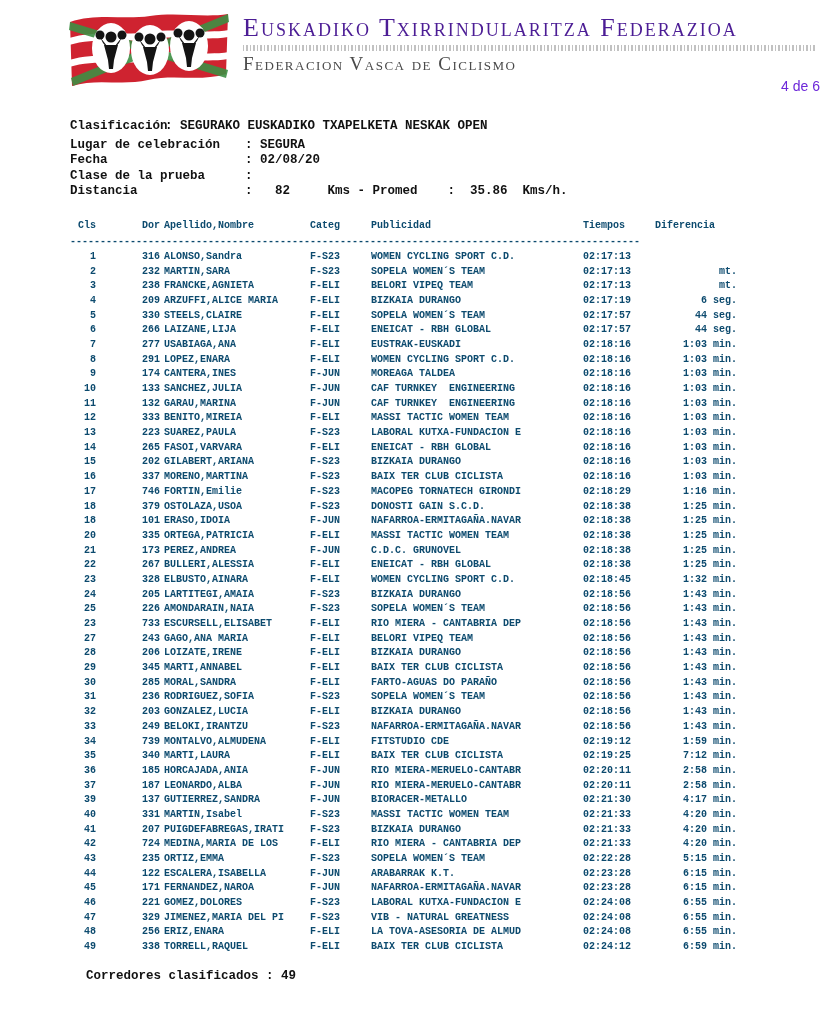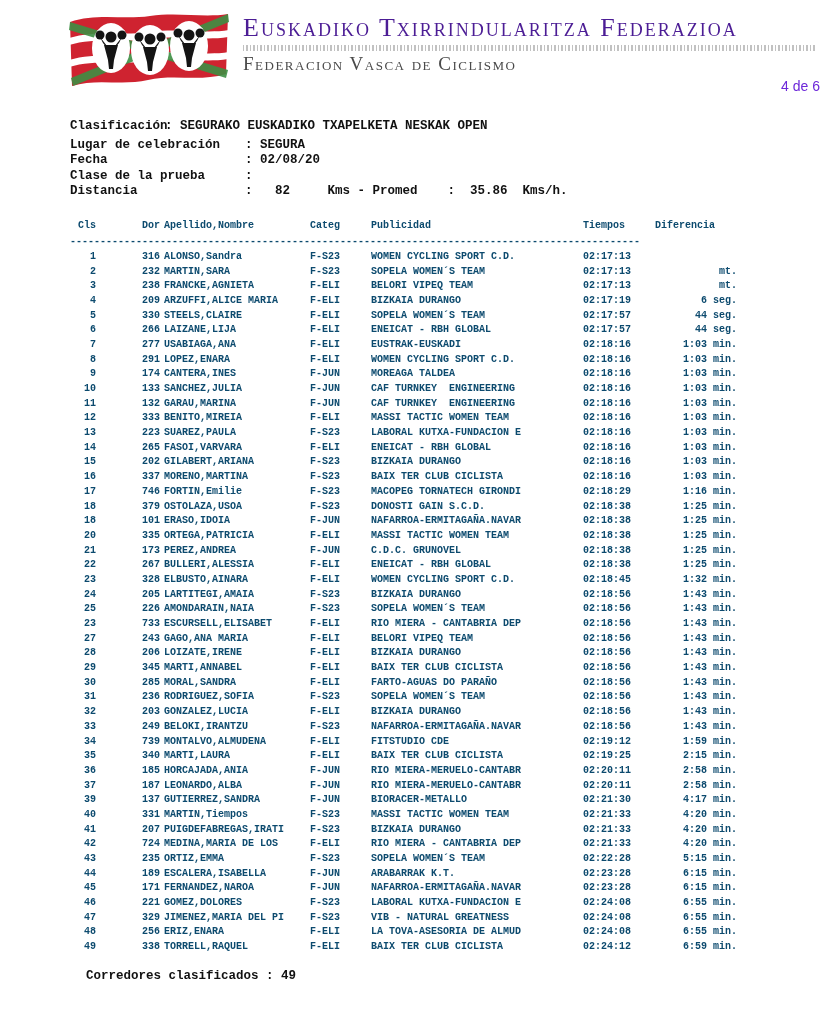--- a/index.html
+++ b/index.html
@@ -450,21 +450,21 @@
           <td>02:19:12</td>
           <td class="r">1:59 min.</td>
         </tr>
         <tr>
           <td class="r">35</td>
           <td class="r">340</td>
           <td class="pl">MARTI,LAURA</td>
           <td>F-ELI</td>
           <td>BAIX TER CLUB CICLISTA</td>
           <td>02:19:25</td>
-          <td class="r">2:15 min.</td>
+          <td class="r">7:12 min.</td>
         </tr>
         <tr>
           <td class="r">36</td>
           <td class="r">185</td>
           <td class="pl">HORCAJADA,ANIA</td>
           <td>F-JUN</td>
           <td>RIO MIERA-MERUELO-CANTABR</td>
           <td>02:20:11</td>
           <td class="r">2:58 min.</td>
         </tr>
@@ -482,21 +482,21 @@
           <td class="r">137</td>
           <td class="pl">GUTIERREZ,SANDRA</td>
           <td>F-JUN</td>
           <td>BIORACER-METALLO</td>
           <td>02:21:30</td>
           <td class="r">4:17 min.</td>
         </tr>
         <tr>
           <td class="r">40</td>
           <td class="r">331</td>
-          <td class="pl">MARTIN,Tiempos</td>
+          <td class="pl">MARTIN,Isabel</td>
           <td>F-S23</td>
           <td>MASSI TACTIC WOMEN TEAM</td>
           <td>02:21:33</td>
           <td class="r">4:20 min.</td>
         </tr>
         <tr>
           <td class="r">41</td>
           <td class="r">207</td>
           <td class="pl">PUIGDEFABREGAS,IRATI</td>
           <td>F-S23</td>
@@ -517,21 +517,21 @@
           <td class="r">43</td>
           <td class="r">235</td>
           <td class="pl">ORTIZ,EMMA</td>
           <td>F-S23</td>
           <td>SOPELA WOMEN´S TEAM</td>
           <td>02:22:28</td>
           <td class="r">5:15 min.</td>
         </tr>
         <tr>
           <td class="r">44</td>
-          <td class="r">189</td>
+          <td class="r">122</td>
           <td class="pl">ESCALERA,ISABELLA</td>
           <td>F-JUN</td>
           <td>ARABARRAK K.T.</td>
           <td>02:23:28</td>
           <td class="r">6:15 min.</td>
         </tr>
         <tr>
           <td class="r">45</td>
           <td class="r">171</td>
           <td class="pl">FERNANDEZ,NAROA</td>

